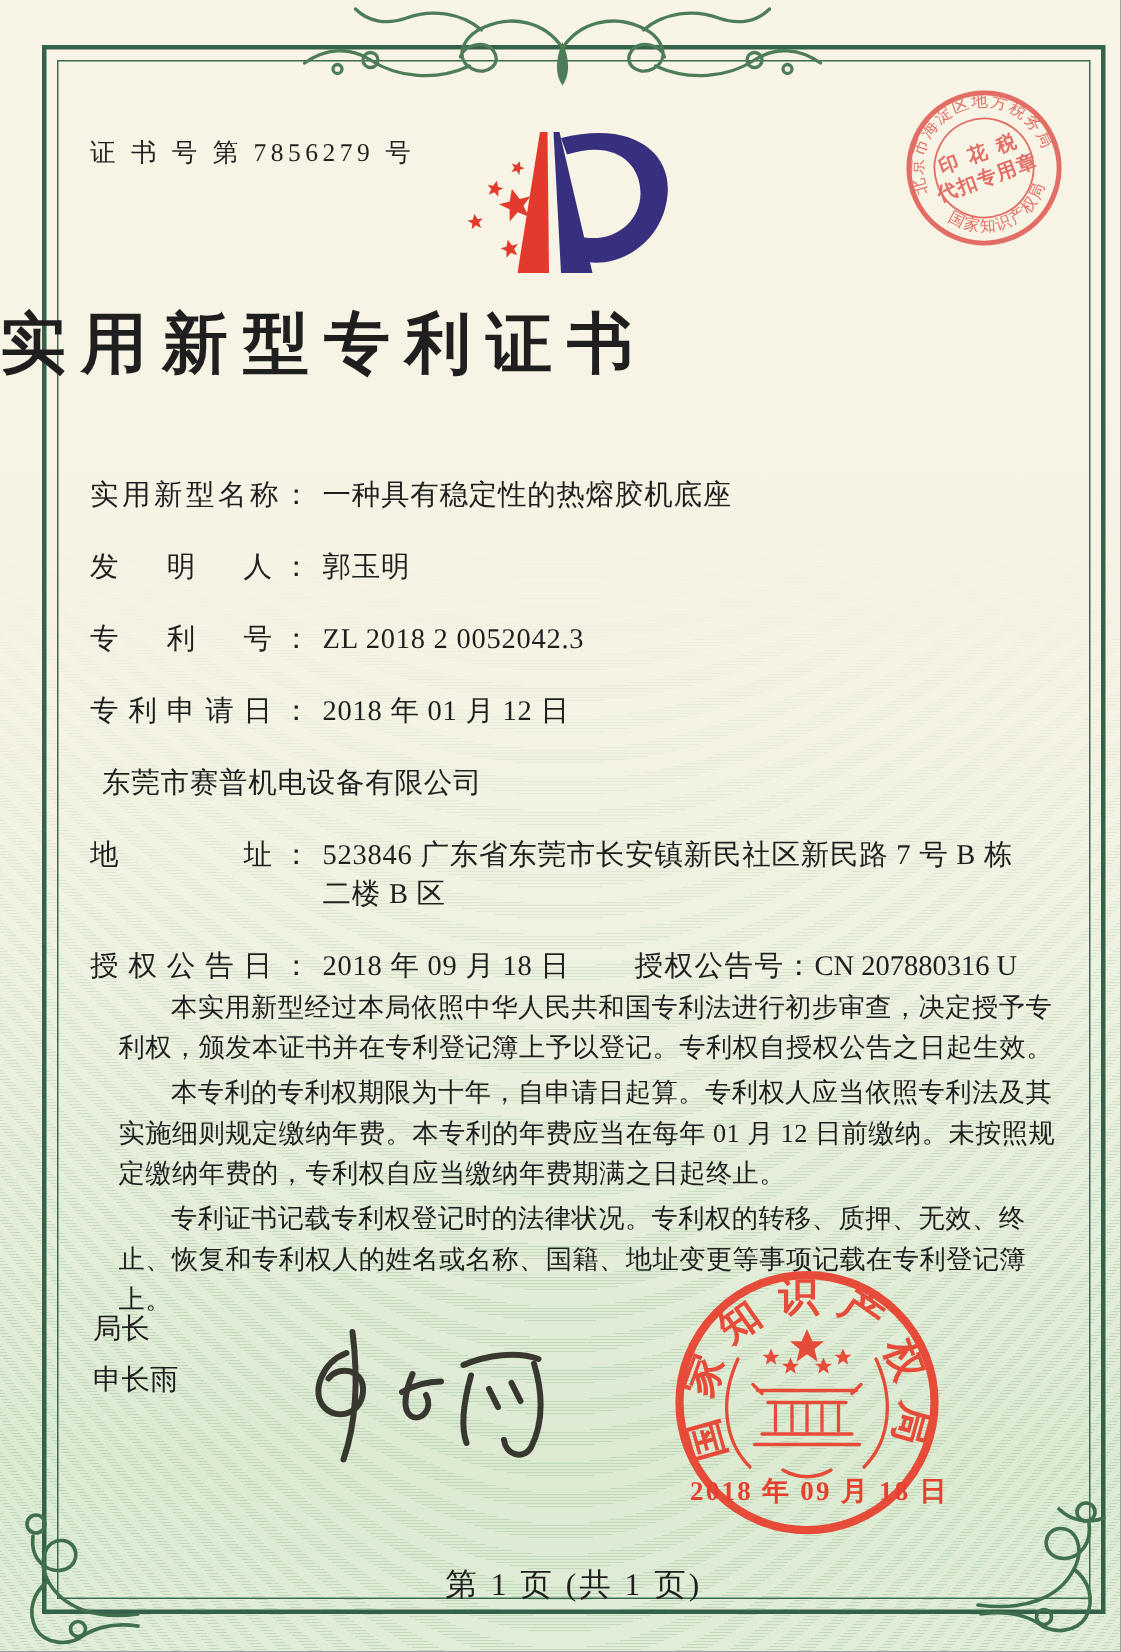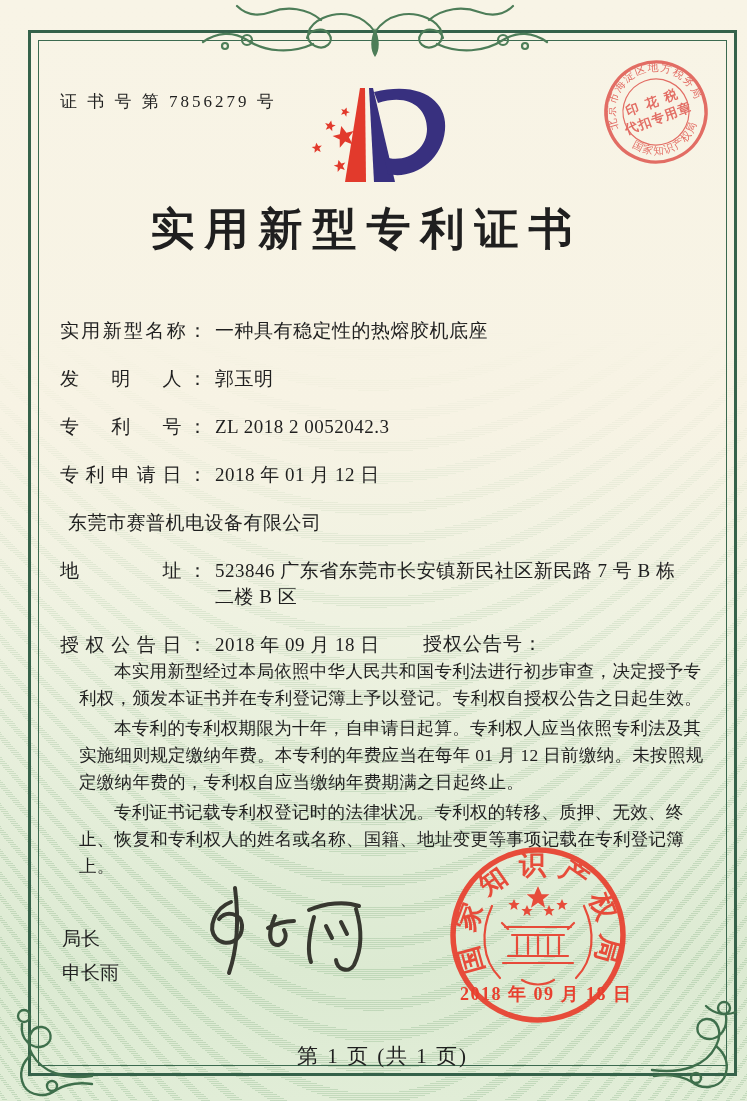--- a/index.html
+++ b/index.html
@@ -12,31 +12,31 @@
     position:absolute;inset:0;pointer-events:none;
     background:repeating-radial-gradient(1800px 620px at 50% 150%,rgba(120,168,120,0.28) 0 1px,rgba(0,0,0,0) 1px 6px);
     -webkit-mask-image:linear-gradient(to bottom,rgba(0,0,0,0) 0%,rgba(0,0,0,0) 30%,rgba(0,0,0,.55) 55%,#000 78%);
     mask-image:linear-gradient(to bottom,rgba(0,0,0,0) 0%,rgba(0,0,0,0) 30%,rgba(0,0,0,.55) 55%,#000 78%);
   }
   .frame-outer{position:absolute;left:28px;top:30px;right:10px;bottom:25px;border:3px solid #35624a;}
   .frame-inner{position:absolute;left:38px;top:40px;right:20px;bottom:35px;border:1px solid #3c6a50;}
   .orn{position:absolute;z-index:3;}
   .cert-no{position:absolute;left:60px;top:90px;font-size:17px;letter-spacing:3px;z-index:4;}
   .logo{position:absolute;left:288px;top:80px;z-index:4;}
-  .title{position:absolute;left:0;right:14px;top:200px;text-align:center;font-size:44px;font-weight:bold;letter-spacing:10px;z-index:4;}
+  .title{position:absolute;left:0;right:14px;top:200px;font-size:44px;font-weight:bold;letter-spacing:10px;z-index:4;}
   .fields{position:absolute;left:60px;top:318px;width:632px;font-size:19px;z-index:4;}
   .frow{display:flex;align-items:flex-start;margin-bottom:22px;line-height:26px;justify-content:center;}
   .flabel{flex:0 0 147px;width:147px;text-align:justify;text-align-last:justify;}
   .fvalue{flex:1;padding-left:8px;letter-spacing:0.5px;}
   .frow.last{position:relative;margin-bottom:16px;}
   .grant-right{position:absolute;left:363px;top:0;display:flex;white-space:nowrap;}
   .grant-right .glabel{letter-spacing:1px;font-family:Liberation Mono, monospace;}
   .paras{position:absolute;left:59px;top:658px;width:633px;font-size:17.5px;line-height:27px;z-index:4;margin-left:20px;}
   .paras p{margin:0 0 3px 0;text-indent:2em;letter-spacing:0.3px;}
-  .sig-block{position:absolute;left:62px;top:922px;font-size:19px;line-height:34px;z-index:4;font-family:"Liberation Sans","DejaVu Sans",sans-serif;}
+  .sig-block{position:absolute;left:62px;top:870px;font-size:19px;line-height:34px;z-index:4;font-family:"Liberation Sans","DejaVu Sans",sans-serif;}
   .signature{position:absolute;left:195px;top:880px;z-index:4;}
   .seal{position:absolute;left:440px;top:838px;z-index:5;opacity:.93;}
   .seal-date{position:absolute;left:460px;top:982px;z-index:6;color:#e8402f;font-size:18px;letter-spacing:1.5px;font-weight:bold;}
   .tax-stamp{position:absolute;left:588px;top:38px;z-index:5;opacity:.85;}
   .footer{position:absolute;left:28px;right:10px;top:1042px;text-align:center;font-size:21px;letter-spacing:2px;z-index:4;}
   svg text{font-family:"Liberation Serif","DejaVu Serif",serif;}
 </style>
 </head>
 <body>
 
@@ -142,20 +142,21 @@
     </div>
     <div class="frow">
       <span class="flabel">地　　　址：</span>
       <span class="fvalue">523846 广东省东莞市长安镇新民社区新民路 7 号 B 栋二楼 B 区</span>
     </div>
     <div class="frow last">
       <span class="flabel">授权公告日：</span>
       <span class="fvalue">2018 年 09 月 18 日</span>
       <span class="grant-right">
         <span class="glabel">授权公告号：</span>
+        <span>CN 207880316 U</span>
       </span>
     </div>
   </div>
 
   <div class="paras">
     <p>本实用新型经过本局依照中华人民共和国专利法进行初步审查，决定授予专利权，颁发本证书并在专利登记簿上予以登记。专利权自授权公告之日起生效。</p>
     <p>本专利的专利权期限为十年，自申请日起算。专利权人应当依照专利法及其实施细则规定缴纳年费。本专利的年费应当在每年 01 月 12 日前缴纳。未按照规定缴纳年费的，专利权自应当缴纳年费期满之日起终止。</p>
     <p>专利证书记载专利权登记时的法律状况。专利权的转移、质押、无效、终止、恢复和专利权人的姓名或名称、国籍、地址变更等事项记载在专利登记簿上。</p>
   </div>
 

